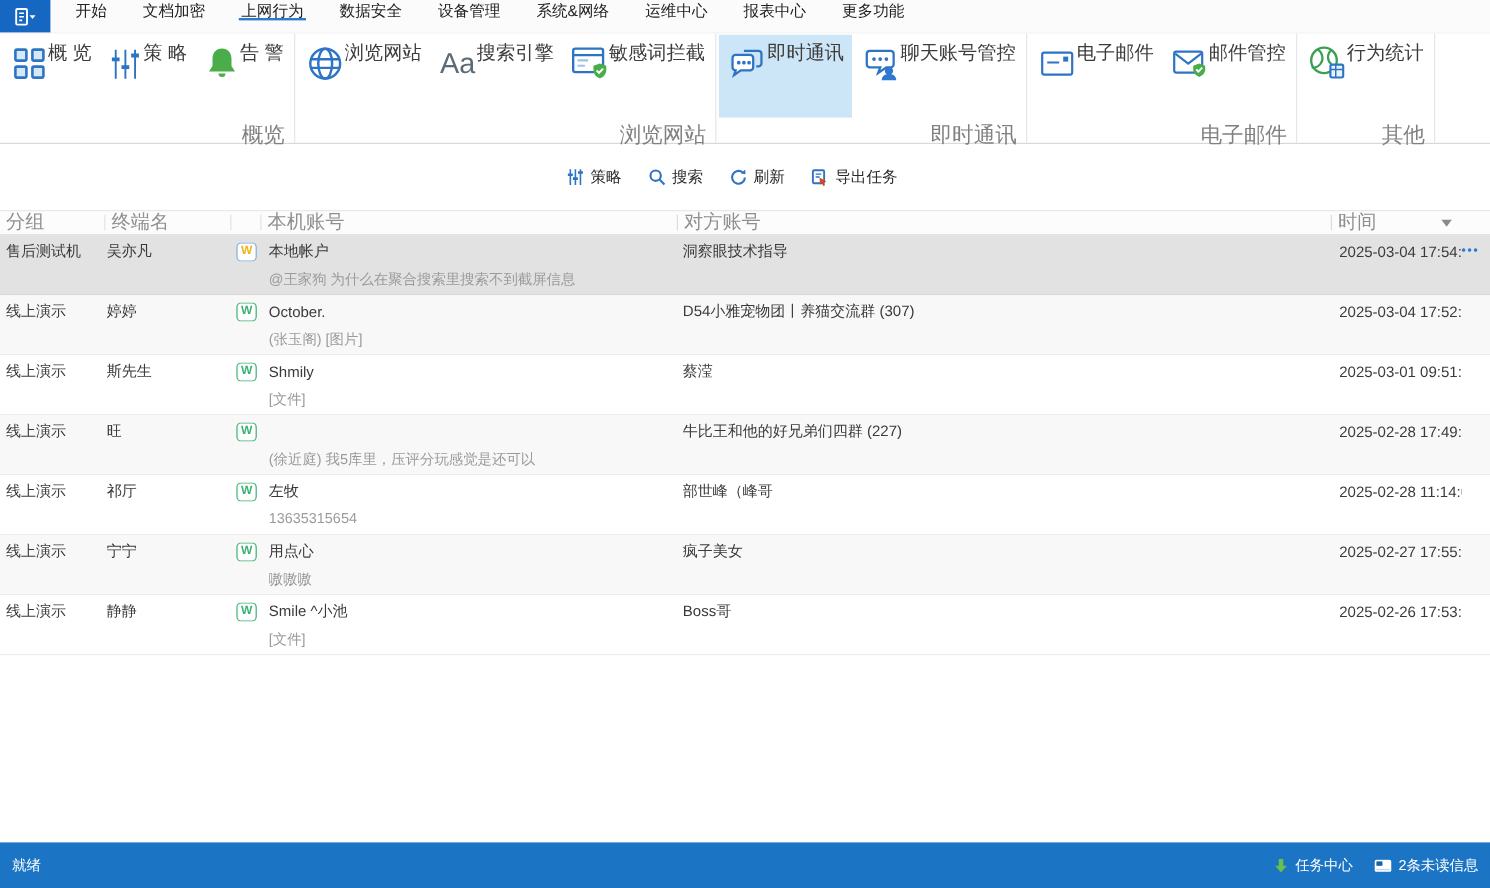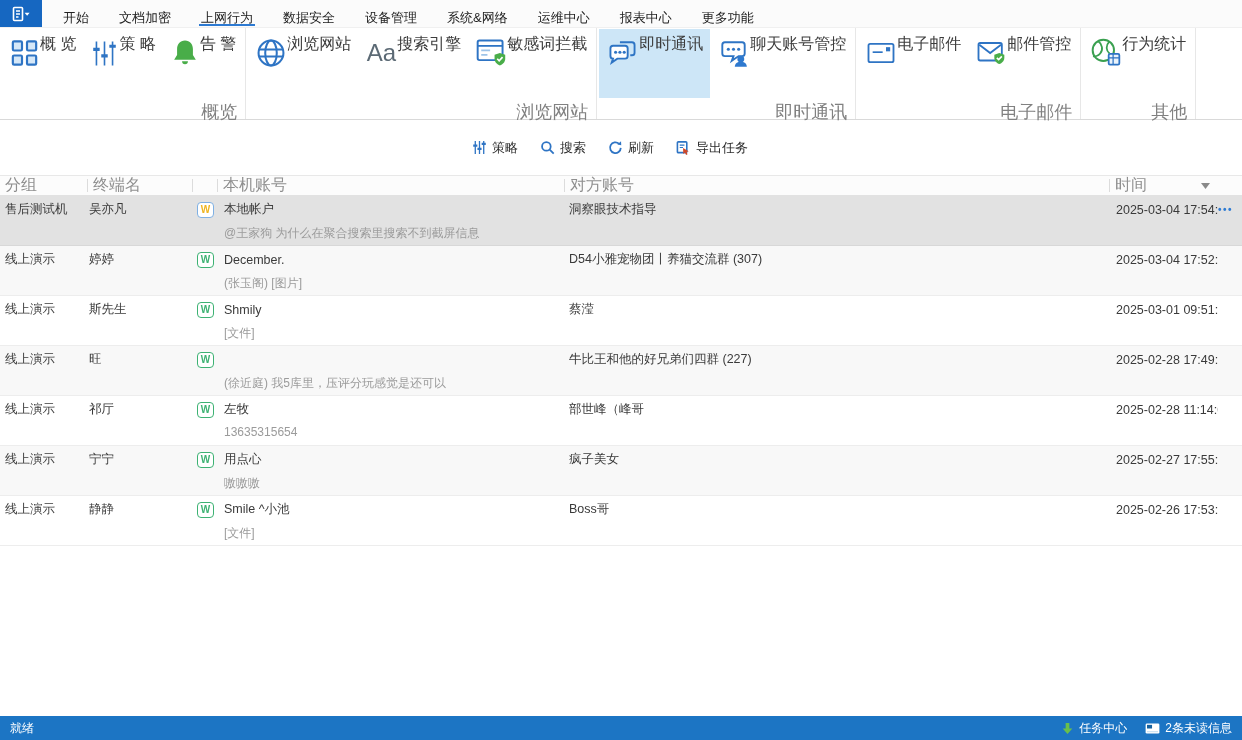--- a/index.html
+++ b/index.html
@@ -2,21 +2,21 @@
 <html><head>
 <meta charset="utf-8">
 <style>
   *{margin:0;padding:0;box-sizing:border-box}
   html,body{width:1242px;height:740px;overflow:hidden}
   body{font-family:"Liberation Sans",sans-serif;font-size:13px;color:#333;background:#fff;position:relative}
 
   
   .menubar{height:28px;display:flex;align-items:stretch;background:#fbfbfb;border-bottom:1px solid #f0f0f0}
   .app-btn{width:42px;background:#1667c1;display:flex;align-items:center;justify-content:center;cursor:pointer}
-  .tabs{display:flex;align-items:flex-end;margin-left:6px}
+  .tabs{display:flex;align-items:flex-start;margin-left:6px}
   .tab{padding:0 15px;display:flex;align-items:center;cursor:pointer;position:relative;color:#222;white-space:nowrap}
   .tab.active::after{content:"";position:absolute;left:13px;right:13px;bottom:1px;height:2px;background:#2d7ad2}
 
   
   .ribbon{height:92px;display:flex;align-items:stretch;background:#fff;border-bottom:1px solid #d9d9d9}
   .rgroup{display:flex;flex-direction:column;justify-content:space-between;border-right:1px solid #e7e7e7;padding:1px 2px 0}
   .rbtns{display:flex;align-items:flex-start}
   .rbtn{display:flex;flex-direction:row;align-items:flex-start;padding:4px 7px 3px;height:69px;cursor:pointer}
   .rbtn.selected{background:#cde6f7}
   .rbtn .icn{height:40px;display:flex;align-items:center;justify-content:center}
@@ -47,21 +47,21 @@
   .cd{grid-row:1;grid-column:6;padding-left:6px}
   .cm{grid-row:1;grid-column:7;display:flex;justify-content:flex-start}
   .cmsg{grid-row:2;grid-column:4/8;padding-left:6px;color:#9b9b9b;font-size:12px;align-self:start;margin-top:2px}
   .more{color:#2d7ad2;font-size:10px;font-weight:bold;letter-spacing:1.5px;cursor:pointer}
 
   .wicon{width:17px;height:16px;border-radius:4px;display:inline-flex;align-items:center;justify-content:center;font-size:10px;font-weight:bold;background:#fff}
   .wicon.green{border:1.5px solid #3db273;color:#3db273}
   .wicon.yellow{border:1.5px solid #7fb0e3;color:#efb41f}
 
   
-  .statusbar{position:absolute;left:0;right:0;bottom:0;height:24px;background:#1c75c4;color:#fff;display:flex;align-items:center;padding:0 10px;font-size:12px}
+  .statusbar{position:absolute;left:0;right:0;bottom:0;height:38px;background:#1c75c4;color:#fff;display:flex;align-items:center;padding:0 10px;font-size:12px}
   .sb-right{margin-left:auto;display:flex;align-items:center;gap:18px}
   .sb-item{display:flex;align-items:center;gap:5px;cursor:pointer}
   .icn{display:inline-flex;align-items:center;justify-content:center}
   .icn svg{display:block}
 </style>
 </head>
 <body>
 
 <div class="menubar">
   <div class="app-btn">
@@ -318,21 +318,21 @@
           <span class="more">•••</span>
         </div>
         <div class="cell cmsg">@王家狗 为什么在聚合搜索里搜索不到截屏信息</div>
       </div>
       <div class="trow alt">
         <div class="cell cg">线上演示</div>
         <div class="cell ct">婷婷</div>
         <div class="cell ci">
           <span class="wicon green">W</span>
         </div>
-        <div class="cell cl">December.</div>
+        <div class="cell cl">October.</div>
         <div class="cell cr">D54小雅宠物团丨养猫交流群 (307)</div>
         <div class="cell cd">2025-03-04 17:52:00</div>
         <div class="cell cm"></div>
         <div class="cell cmsg">(张玉阁) [图片]</div>
       </div>
       <div class="trow">
         <div class="cell cg">线上演示</div>
         <div class="cell ct">斯先生</div>
         <div class="cell ci">
           <span class="wicon green">W</span>

